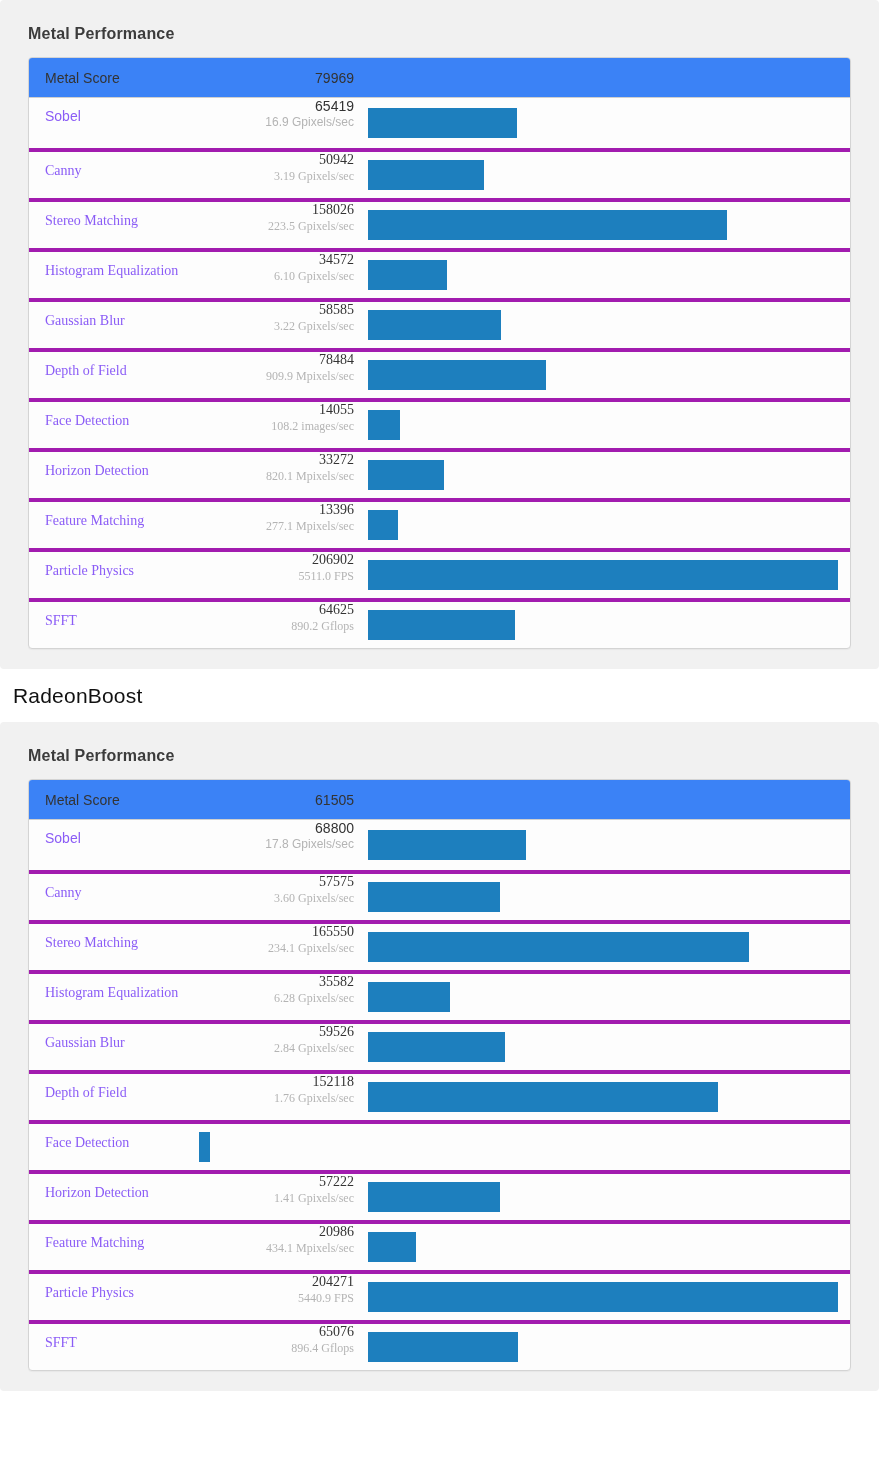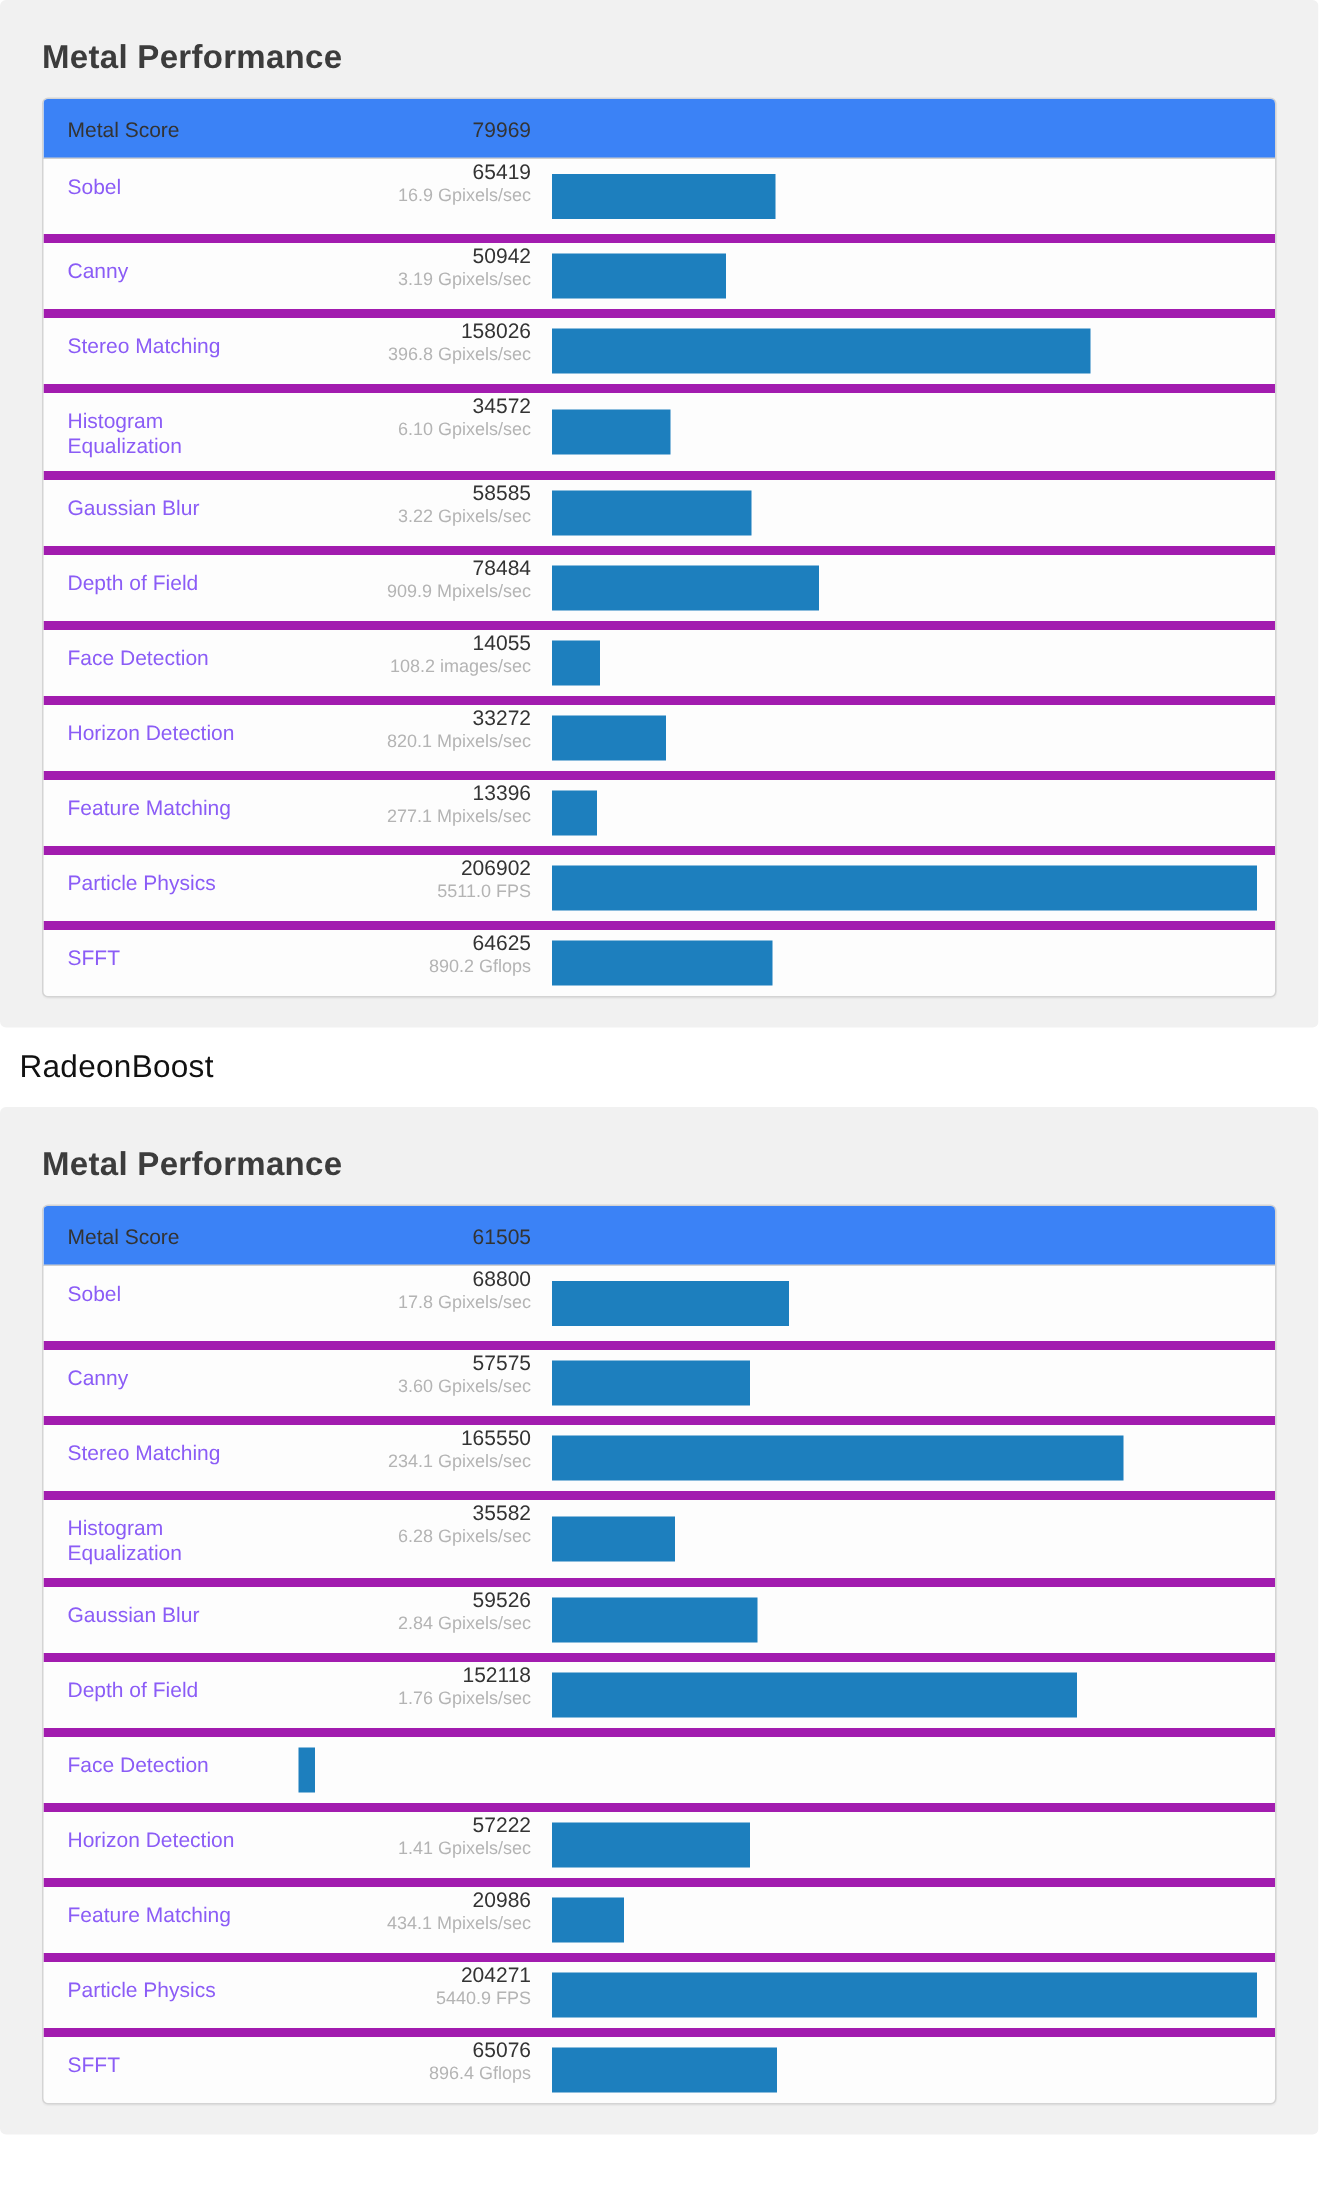--- a/index.html
+++ b/index.html
@@ -17,21 +17,21 @@
     padding: 15px 0 14px 13px;
     letter-spacing: 0.2px;
   }
 
   .panel {
     background: #f1f1f1;
     border-radius: 4px;
     padding: 25px 28px 20px 28px;
   }
   .panel-heading {
-    font-size: 22px;
+    font-size: 16px;
     font-weight: 700;
     color: #3c3c3c;
     margin-bottom: 14px;
     letter-spacing: 0.2px;
   }
 
   .btable {
     background: #fdfdfd;
     border: 1px solid #d4d4d4;
     border-radius: 4px;
@@ -51,21 +51,21 @@
     color: #333333;
   }
   .thead .score-col { text-align: right; }
 
   .row {
     display: grid;
     grid-template-columns: 140px 169px 1fr;
     min-height: 50px;
     padding: 0 12px 0 16px;
   }
-  .row + .row { border-top: 6px solid #a21caf; }
+  .row + .row { border-top: 4px solid #a21caf; font-family: Liberation Serif, serif; }
 
   .cell-name {
     font-size: 14px;
     color: #8b5cf6;
     line-height: 17px;
     padding-top: 10px;
     padding-bottom: 8px;
     padding-right: 6px;
   }
   .cell-scores {
@@ -136,21 +136,21 @@
       <div class="bar-track">
         <div class="bar-fill" style="width: 24.6213%; background: rgb(29, 127, 190);"></div>
       </div>
     </div>
   </div>
 
   <div class="row">
     <div class="cell-name">Stereo Matching</div>
     <div class="cell-scores">
       <div class="score-val">158026</div>
-      <div class="score-rate">396.8 Gpixels/sec</div>
+      <div class="score-rate">223.5 Gpixels/sec</div>
     </div>
     <div class="bar-cell">
       <div class="bar-track">
         <div class="bar-fill" style="width: 76.3772%; background: rgb(29, 127, 190);"></div>
       </div>
     </div>
   </div>
 
   <div class="row">
     <div class="cell-name">Histogram Equalization</div>

